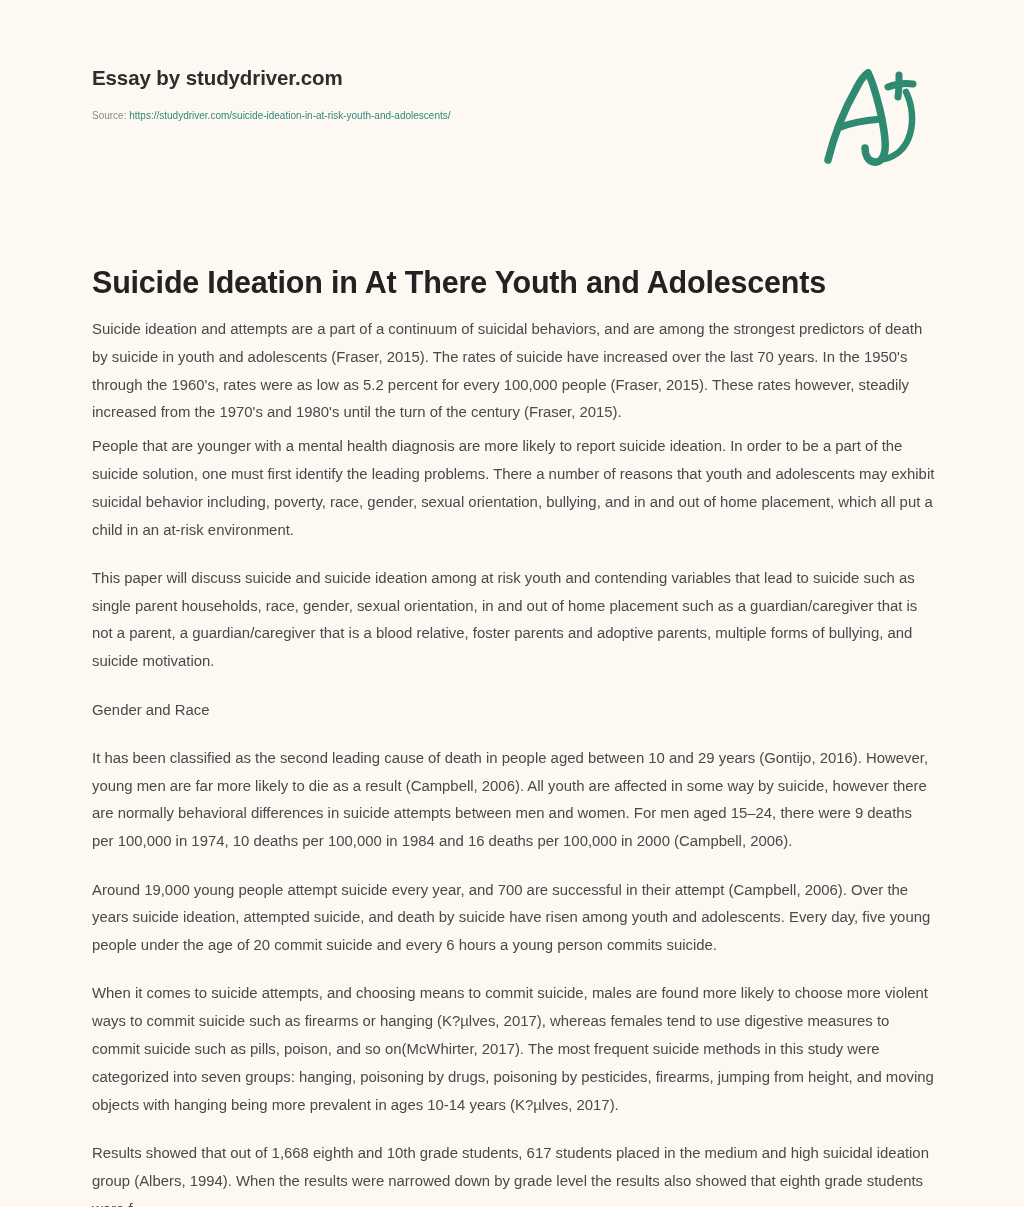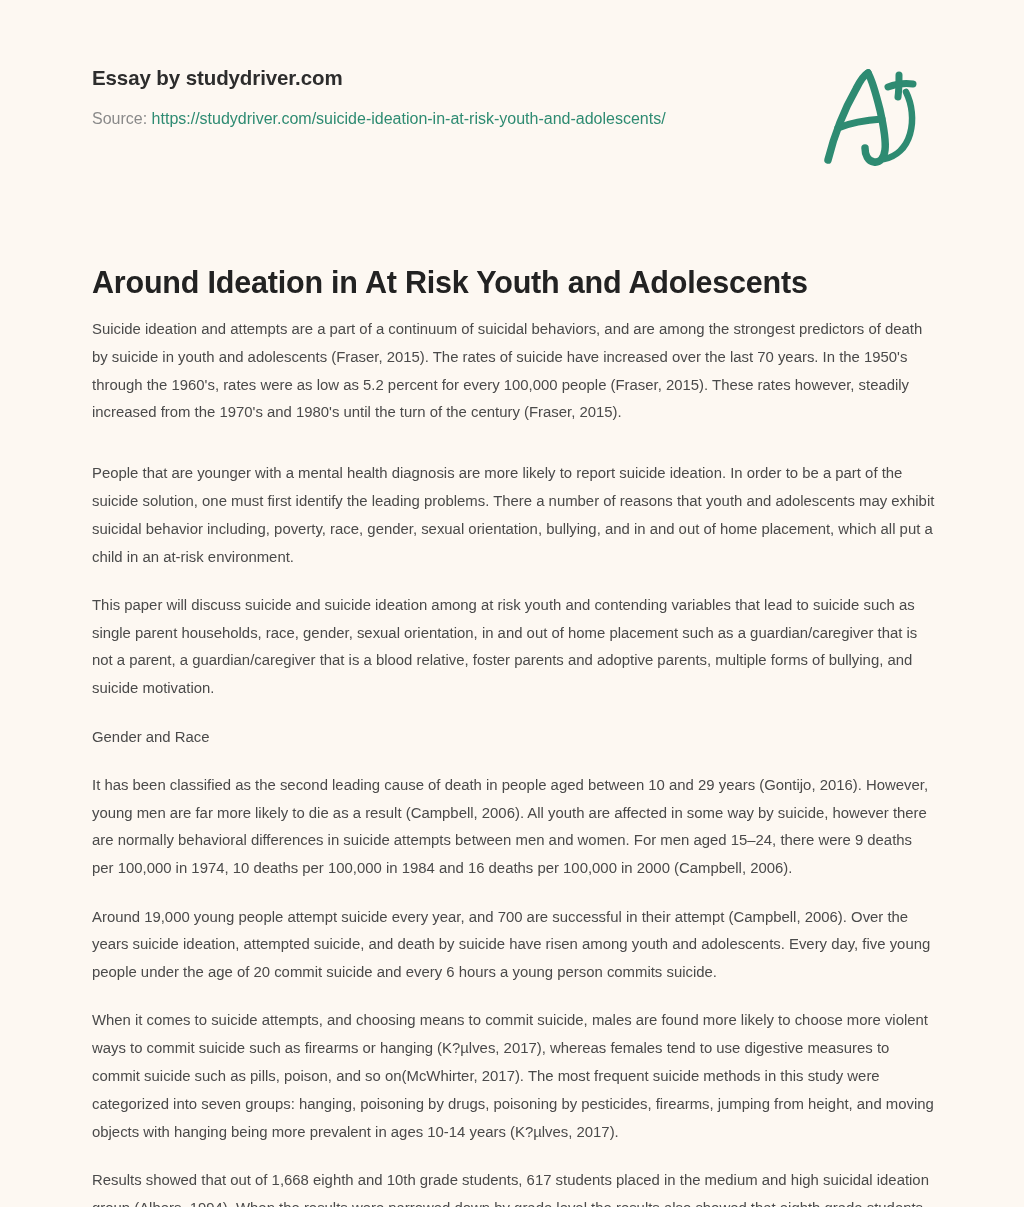--- a/index.html
+++ b/index.html
@@ -33,21 +33,21 @@
   .essay-by {
     font-size: 20.5px;
     font-weight: bold;
     color: #2d2d2d;
     letter-spacing: -0.1px;
     line-height: 1.2;
   }
 
   .source-line {
     margin-top: 18px;
-    font-size: 16px;
+    font-size: 10px;
     line-height: 1.3;
     white-space: nowrap;
   }
 
   .source-label {
     color: #8a8a8a;
   }
 
   .source-url {
     color: #2e8b72;
@@ -91,21 +91,21 @@
 
   .para {
     font-size: 14.9px;
     line-height: 27.8px;
     color: #4a4a4a;
     margin: 0 0 20.5px 0;
     text-align: left;
   }
 
   .para.section-heading {
-    margin-bottom: 33px;
+    margin-bottom: 6px;
   }
 
   .para:last-child {
     margin-bottom: 0;
   }
 </style>
 </head>
 <body>
 
 <div class="page">
@@ -131,21 +131,21 @@
 
         <path d="M70 25 C 78 22, 88 21, 95 22" stroke-width="7"></path>
 
         <path d="M81 13 C 81 20, 81 28, 80 35" stroke-width="7"></path>
 
         <path d="M88 30 C 94 42, 96 58, 92 72 C 88 86, 78 95, 66 97" stroke-width="6.5"></path>
       </g>
     </svg>
   </div>
 
-  <h1 class="doc-title">Around Ideation in At Risk Youth and Adolescents</h1>
+  <h1 class="doc-title">Suicide Ideation in At There Youth and Adolescents</h1>
 
   <div class="body-content">
     <p class="para section-heading">Suicide ideation and attempts are a part of a continuum of suicidal behaviors, and are among the strongest predictors of death by suicide in youth and adolescents (Fraser, 2015). The rates of suicide have increased over the last 70 years. In the 1950's through the 1960's, rates were as low as 5.2 percent for every 100,000 people (Fraser, 2015). These rates however, steadily increased from the 1970's and 1980's until the turn of the century (Fraser, 2015).</p>
     <p class="para">People that are younger with a mental health diagnosis are more likely to report suicide ideation. In order to be a part of the suicide solution, one must first identify the leading problems. There a number of reasons that youth and adolescents may exhibit suicidal behavior including, poverty, race, gender, sexual orientation, bullying, and in and out of home placement, which all put a child in an at-risk environment.</p>
     <p class="para">This paper will discuss suicide and suicide ideation among at risk youth and contending variables that lead to suicide such as single parent households, race, gender, sexual orientation, in and out of home placement such as a guardian/caregiver that is not a parent, a guardian/caregiver that is a blood relative, foster parents and adoptive parents, multiple forms of bullying, and suicide motivation.</p>
     <p class="para">Gender and Race</p>
     <p class="para">It has been classified as the second leading cause of death in people aged between 10 and 29 years (Gontijo, 2016). However, young men are far more likely to die as a result (Campbell, 2006). All youth are affected in some way by suicide, however there are normally behavioral differences in suicide attempts between men and women. For men aged 15–24, there were 9 deaths per 100,000 in 1974, 10 deaths per 100,000 in 1984 and 16 deaths per 100,000 in 2000 (Campbell, 2006).</p>
     <p class="para">Around 19,000 young people attempt suicide every year, and 700 are successful in their attempt (Campbell, 2006). Over the years suicide ideation, attempted suicide, and death by suicide have risen among youth and adolescents. Every day, five young people under the age of 20 commit suicide and every 6 hours a young person commits suicide.</p>
     <p class="para">When it comes to suicide attempts, and choosing means to commit suicide, males are found more likely to choose more violent ways to commit suicide such as firearms or hanging (K?µlves, 2017), whereas females tend to use digestive measures to commit suicide such as pills, poison, and so on(McWhirter, 2017). The most frequent suicide methods in this study were categorized into seven groups: hanging, poisoning by drugs, poisoning by pesticides, firearms, jumping from height, and moving objects with hanging being more prevalent in ages 10-14 years (K?µlves, 2017).</p>
     <p class="para">Results showed that out of 1,668 eighth and 10th grade students, 617 students placed in the medium and high suicidal ideation group (Albers, 1994). When the results were narrowed down by grade level the results also showed that eighth grade students were f</p>

